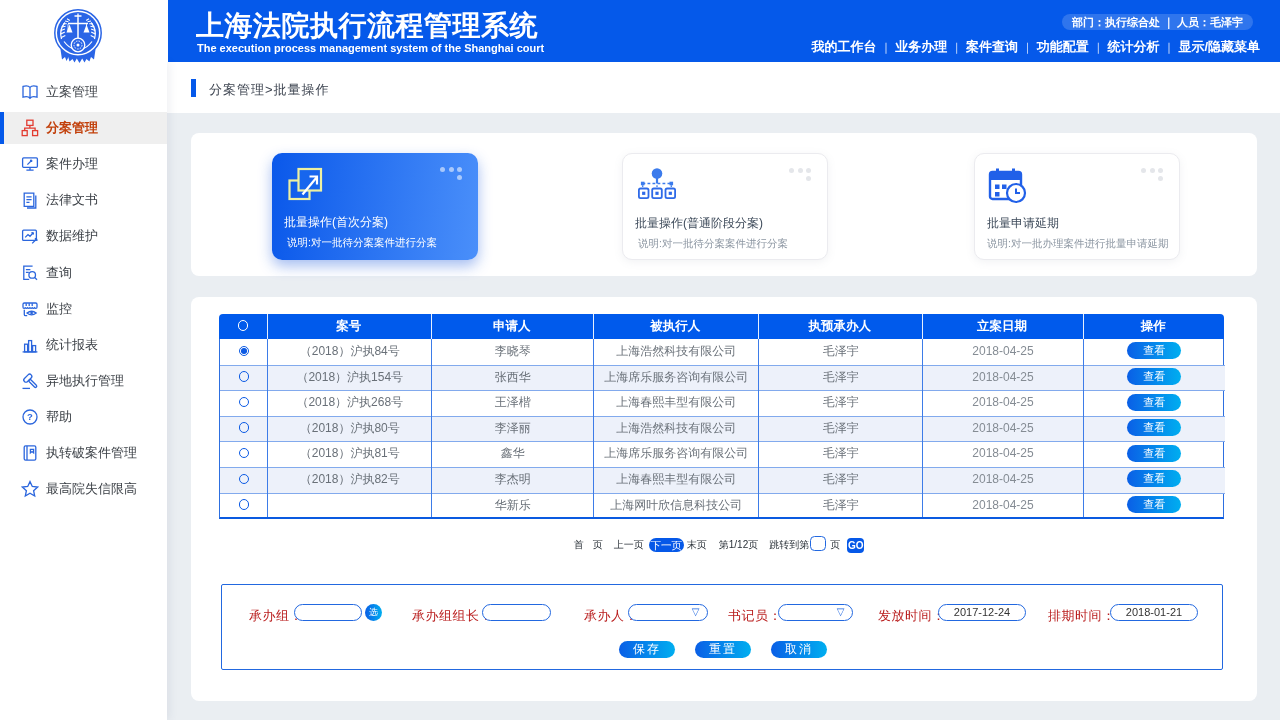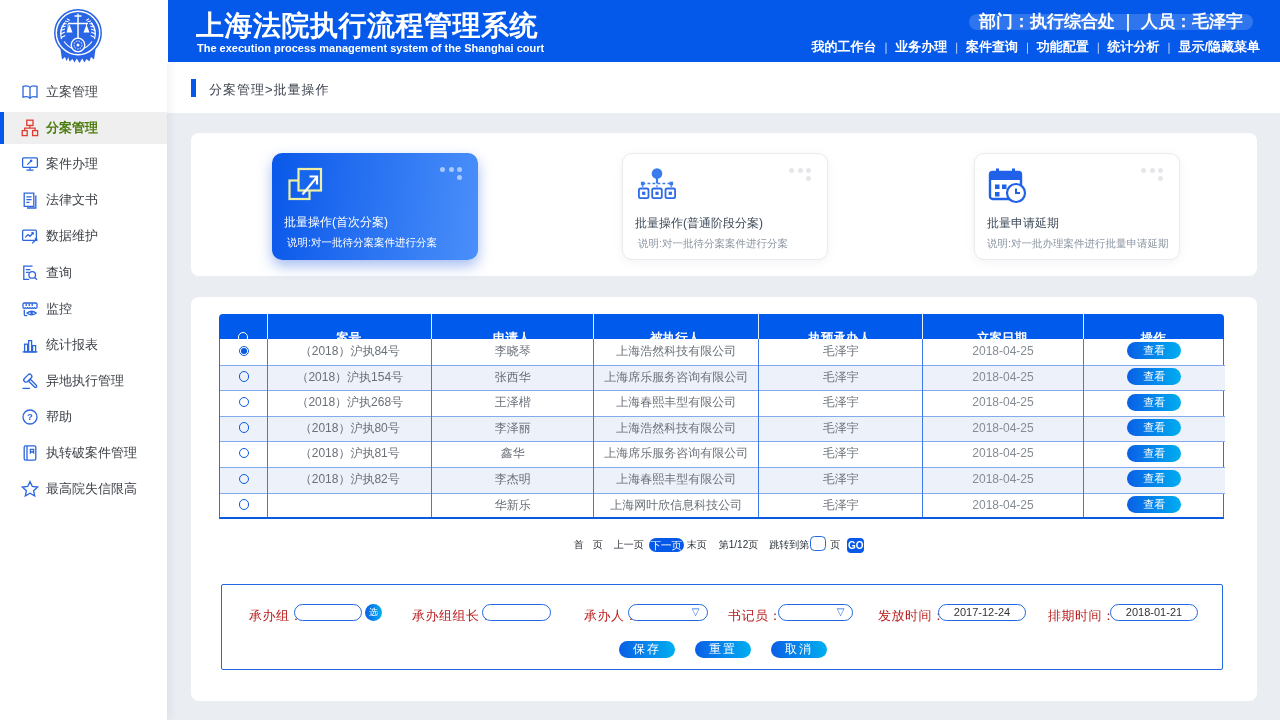--- a/index.html
+++ b/index.html
@@ -3,31 +3,31 @@
 <meta charset="utf-8">
 <style>
 * { margin:0; padding:0; box-sizing:border-box; }
 html,body { width:1280px; height:720px; overflow:hidden; font-family:"Liberation Sans",sans-serif; }
 .stage { position:relative; width:1280px; height:720px; background:#eaeef2; }
 
 .header { position:absolute; left:0; top:0; width:1280px; height:62px; background:#0559ea;padding-left:35px; }
 .logoblock { position:absolute; left:0; top:0; width:168px; height:62px; background:#fff; z-index:5; }
 .htitle { position:absolute; left:196px; top:7px; color:#fff; font-size:28px; font-weight:bold; letter-spacing:0.5px; }
 .hsub { position:absolute; left:197px; top:42px; color:#fff; font-size:11px; font-weight:bold; letter-spacing:0; }
-.deptpill { position:absolute; right:27px; top:14px; height:16px; line-height:16px; background:rgba(255,255,255,0.17); color:#fff; font-size:17px; font-weight:bold; border-radius:8px; padding:0 10px; }
+.deptpill { position:absolute; right:27px; top:14px; height:16px; line-height:16px; background:rgba(255,255,255,0.17); color:#fff; font-size:11px; font-weight:bold; border-radius:8px; padding:0 10px; }
 .nav { position:absolute; right:20px; top:38px; color:#fff; font-size:13px; font-weight:bold; }
 .nav span.sep { font-weight:normal; margin:0 4px; opacity:0.95; font-size:11px; }
 
 .sidebar { position:absolute; left:0; top:62px; width:167px; height:658px; background:#fff; box-shadow:3px 0 8px rgba(60,80,120,0.08); z-index:3; }
 .mitem { position:absolute; left:0; width:167px; height:32px; }
 .mitem .ic { position:absolute; left:21px; top:7px; width:18px; height:18px; }
 .mitem .tx { position:absolute; left:46px; top:50%; transform:translateY(-50%); font-size:13px; color:#3a3f45; white-space:nowrap; }
 .mitem.act { background:#efefef; border-left:4px solid #0559ea; }
 .mitem.act .ic { left:17px; }
-.mitem.act .tx { left:42px; color:#4d7c0f; font-weight:bold; }
+.mitem.act .tx { left:42px; color:#c2410c; font-weight:bold; }
 
 .crumbbar { position:absolute; left:167px; top:62px; width:1113px; height:51px; background:#fff; }
 .crumbbar .bluebar { position:absolute; left:24px; top:17px; width:5px; height:18px; background:#0559ea; }
 .crumbbar .ctext { position:absolute; left:42px; top:19px; font-size:13px; color:#3d4450; letter-spacing:1px; }
 
 .panel1 { position:absolute; left:191px; top:133px; width:1066px; height:143px; background:#fff; border-radius:8px; }
 .panel2 { position:absolute; left:191px; top:297px; width:1066px; height:404px; background:#fff; border-radius:8px; }
 
 .card { position:absolute; top:20px; width:206px; height:107px; border-radius:10px; }
 .cardw { background:#fff; border:1px solid #ebebef; box-shadow:0 2px 8px rgba(120,130,150,0.10); }
@@ -38,21 +38,21 @@
 .cardw .ttl { color:#3d4a5a; }
 .cardw .dsc { color:#8c96a2; }
 .dots { position:absolute; right:16px; top:14px; width:22px; height:13px; }
 .dots i { position:absolute; width:5px; height:5px; border-radius:50%; }
 .card1 .dots i { background:rgba(255,255,255,0.55); }
 .cardw .dots i { background:#e4e6ea; }
 .card .icn { position:absolute; left:15px; top:13px; }
 
 .tbl { position:absolute; left:28px; top:17px; width:1005px; height:205px; }
 .tblhead { position:absolute; left:0; top:0; width:1005px; height:25px; background:#005aec; border-radius:4px 4px 0 0; }
-.th { position:absolute; top:12px; height:23px; line-height:25px; color:#fff; font-size:12.5px; font-weight:bold; text-align:center; }
+.th { position:absolute; top:0; height:23px; line-height:25px; color:#fff; font-size:12.5px; font-weight:bold; text-align:center; }
 .throw { position:absolute; left:0; width:1005px; height:25.6px; }
 .trow-alt { background:#edf1fa; }
 .td { position:absolute; top:0; height:100%; line-height:25.6px; font-size:12px; color:#697078; text-align:center; overflow:hidden; }
 .vline { position:absolute; top:0; width:1px; height:100%; background:#3d7ce8; }
 .vline-h { background:rgba(255,255,255,0.9); }
 .tbody { position:absolute; left:0; top:25px; width:1005px; height:180px; border-left:1px solid #2d6fe0; border-right:1px solid #2d6fe0; border-bottom:2px solid #0a5ae0; }
 .rsep { position:absolute; left:0; width:1005px; height:1px; background:#82aaed; }
 .radio { display:inline-block; width:10.5px; height:10.5px; border:1.6px solid #0b5ae4; border-radius:50%; vertical-align:middle; position:relative; top:-1px; }
 .radio.sel::after { content:""; position:absolute; left:1.75px; top:1.75px; width:5.5px; height:5.5px; border-radius:50%; background:#0b5ae4; }
 .radio.white { border-color:#fff; }

